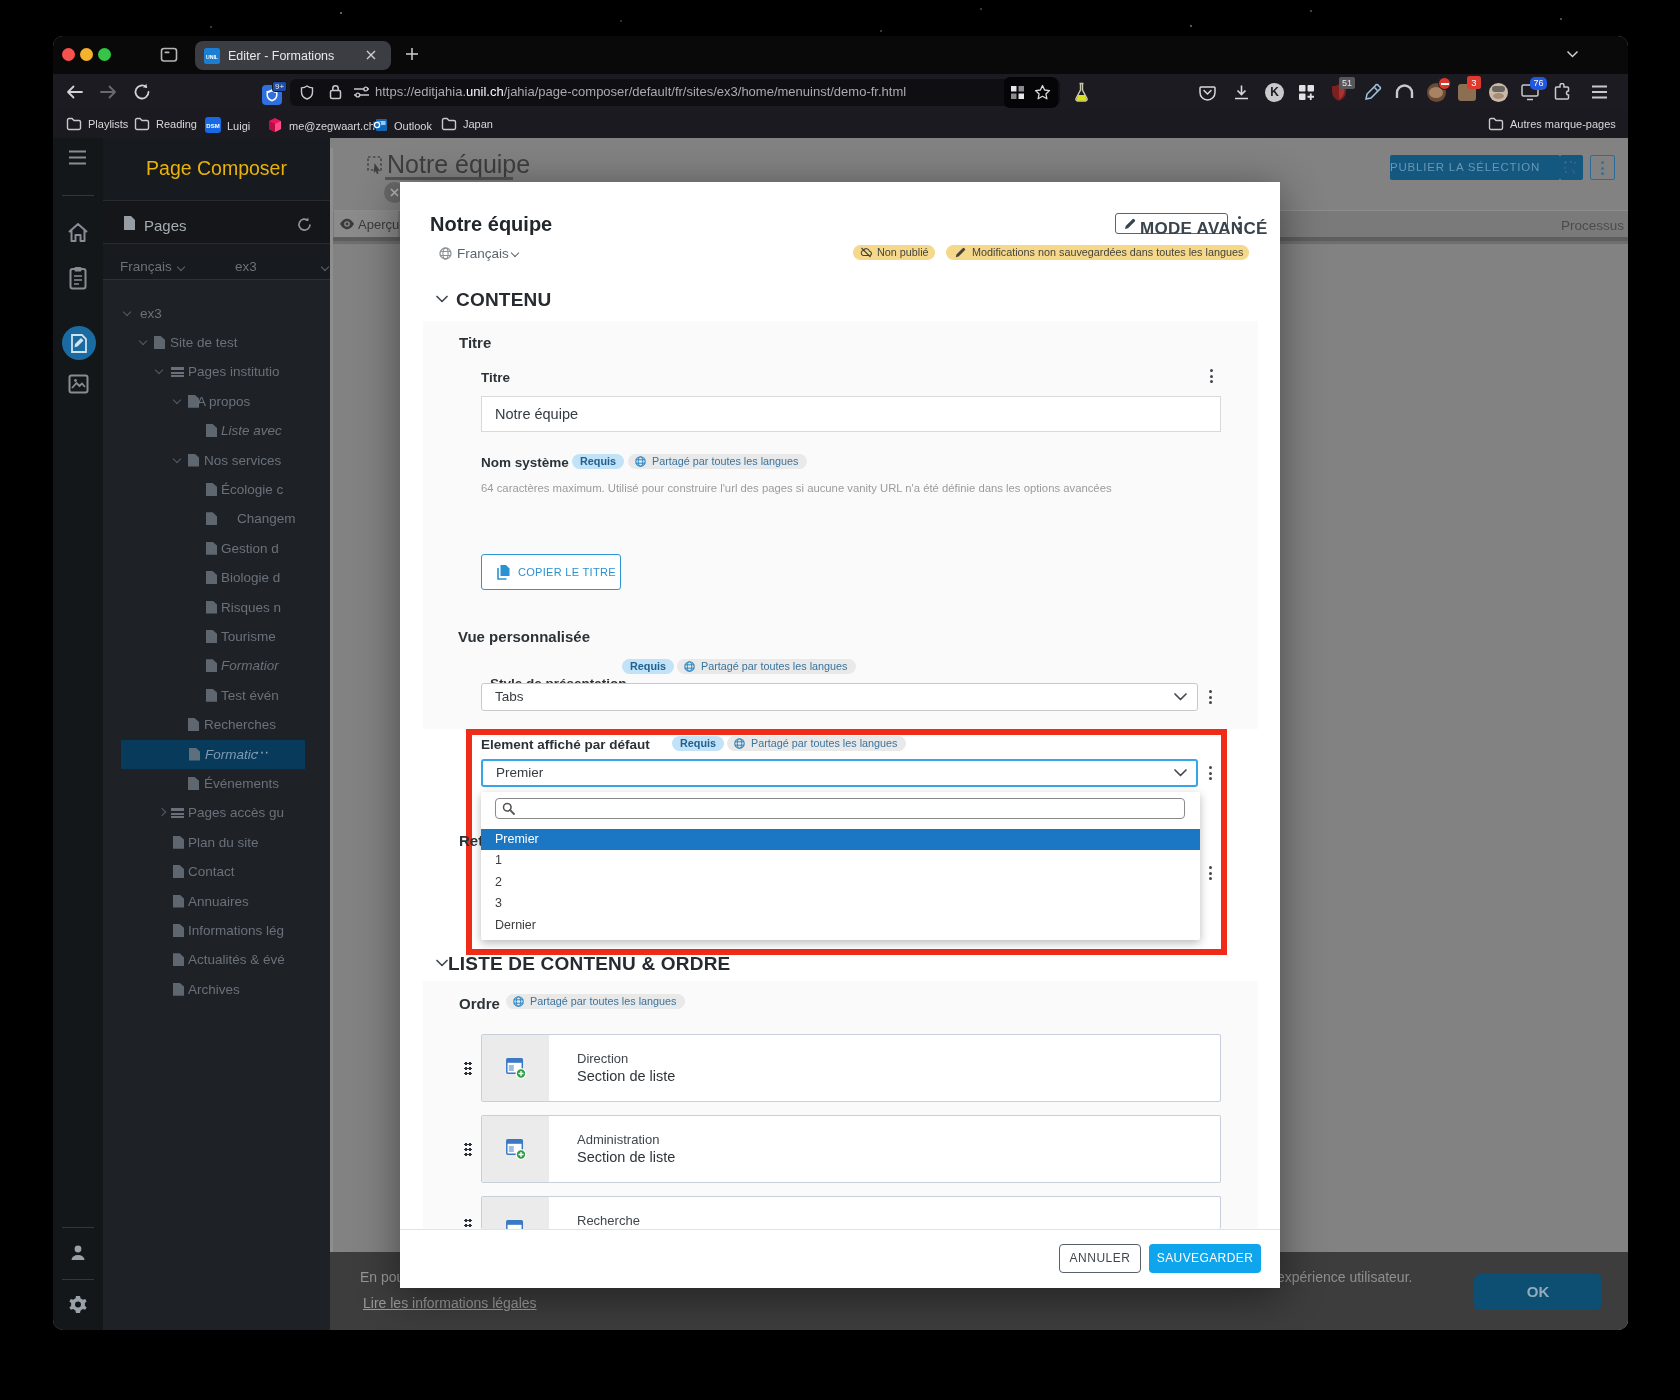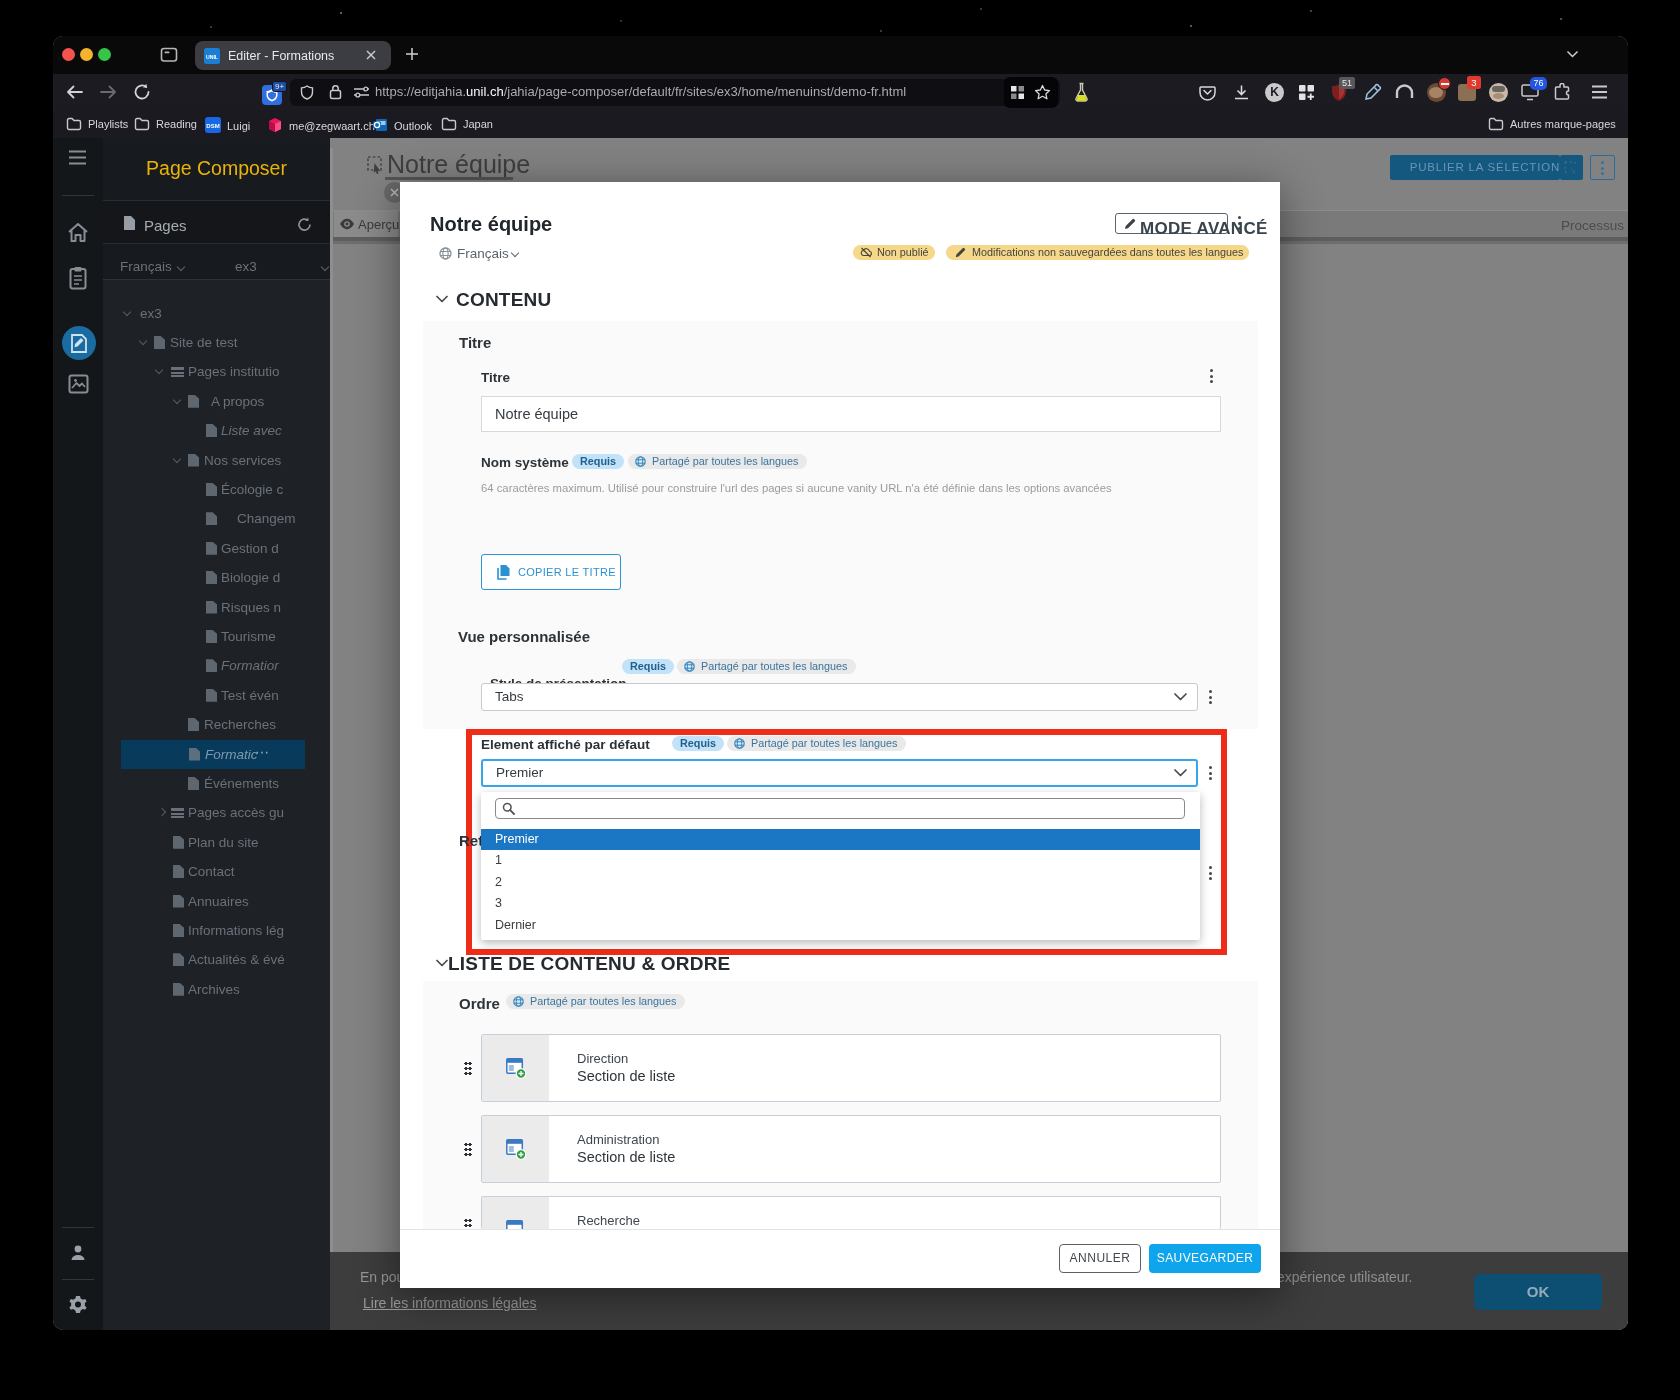--- a/index.html
+++ b/index.html
@@ -274,21 +274,21 @@
           <span class="t" style="left:67px;">Site de test</span>
         </div>
     <div class="trow" style="top:219.3px;">
           <span class="cv" style="left:53px;"></span>
           <span class="lic" style="left:68px;"></span>
           <span class="t" style="left:85px;">Pages institutio</span>
         </div>
     <div class="trow" style="top:248.7px;">
           <span class="cv" style="left:71px;"></span>
           <span class="doc" style="left:85px;"></span>
-          <span class="t" style="left:108px;">A propos</span>
+          <span class="t" style="left:94px;">A propos</span>
         </div>
     <div class="trow" style="top:278.1px;">
           <span class="doc" style="left:103px;"></span>
           <span class="t" style="left:118px;font-style:italic;">Liste avec</span>
         </div>
     <div class="trow" style="top:307.5px;">
           <span class="cv" style="left:71px;"></span>
           <span class="doc" style="left:85px;"></span>
           <span class="t" style="left:101px;">Nos services</span>
         </div>
@@ -385,21 +385,21 @@
     <svg class="abs" style="left:9px;top:80px;" width="16" height="12" viewBox="0 0 16 12">
       <path d="M1 6 C3.5 2 6 0.8 8 0.8 C10 0.8 12.5 2 15 6 C12.5 10 10 11.2 8 11.2 C6 11.2 3.5 10 1 6 Z" fill="#3a3a3a"></path>
       <circle cx="8" cy="6" r="2.8" fill="#8b8b8b"></circle>
       <circle cx="8" cy="6" r="1.4" fill="#3a3a3a"></circle>
     </svg>
     <div class="abs" style="left:28px;top:79px;font-size:13px;color:#3a3a3a;">Aperçu</div>
     <div class="abs" style="left:70px;top:76px;width:1px;height:20px;background:#9a9a9a;"></div>
     <div class="abs" style="left:1231px;top:80px;font-size:13.5px;color:#4c4c4c;">Processus</div>
     <div class="abs" style="left:0;top:99px;width:1298px;height:4px;background:#5e5e5e;"></div>
     <div class="abs" style="left:0;top:103px;width:1298px;height:3px;background:#6e6e6e;"></div>
-    <div class="abs" style="left:1060px;top:17px;width:170px;height:25px;background:#14577f;border-radius:2px;color:#6797b6;font-size:11.5px;letter-spacing:0.8px;text-align:right;line-height:25px;">PUBLIER LA SÉLECTION</div>
+    <div class="abs" style="left:1060px;top:17px;width:170px;height:25px;background:#14577f;border-radius:2px;color:#6797b6;font-size:11.5px;letter-spacing:0.8px;text-align:left;line-height:25px;">PUBLIER LA SÉLECTION</div>
     <div class="abs" style="left:1230px;top:17px;width:23px;height:25px;background:#14577f;border-radius:2px;"></div>
     <svg class="abs" style="left:1234px;top:23px;" width="14" height="14" viewBox="0 0 14 14">
       <path d="M1 1 L4 1 M6 1 L9 1 M1 1 L1 4 M1 6 L1 9 M11 1 L11 4 M1 11 L4 11" stroke="#3f6c8d" stroke-width="1.4" stroke-dasharray="1.8 1.5"></path>
       <path d="M6.5 5.5 L12 12.5 L9.2 11.9 L10.5 14.5 Z" fill="#38617f"></path>
     </svg>
     <div class="abs" style="left:1260px;top:17px;width:25px;height:25px;border:1.5px solid #2a6d99;border-radius:2px;"></div>
     <div class="dots3" style="left:1271px;top:23px;">
         <i style="background:#38719a;"></i>
         <i style="background:#38719a;"></i>
         <i style="background:#38719a;"></i>

